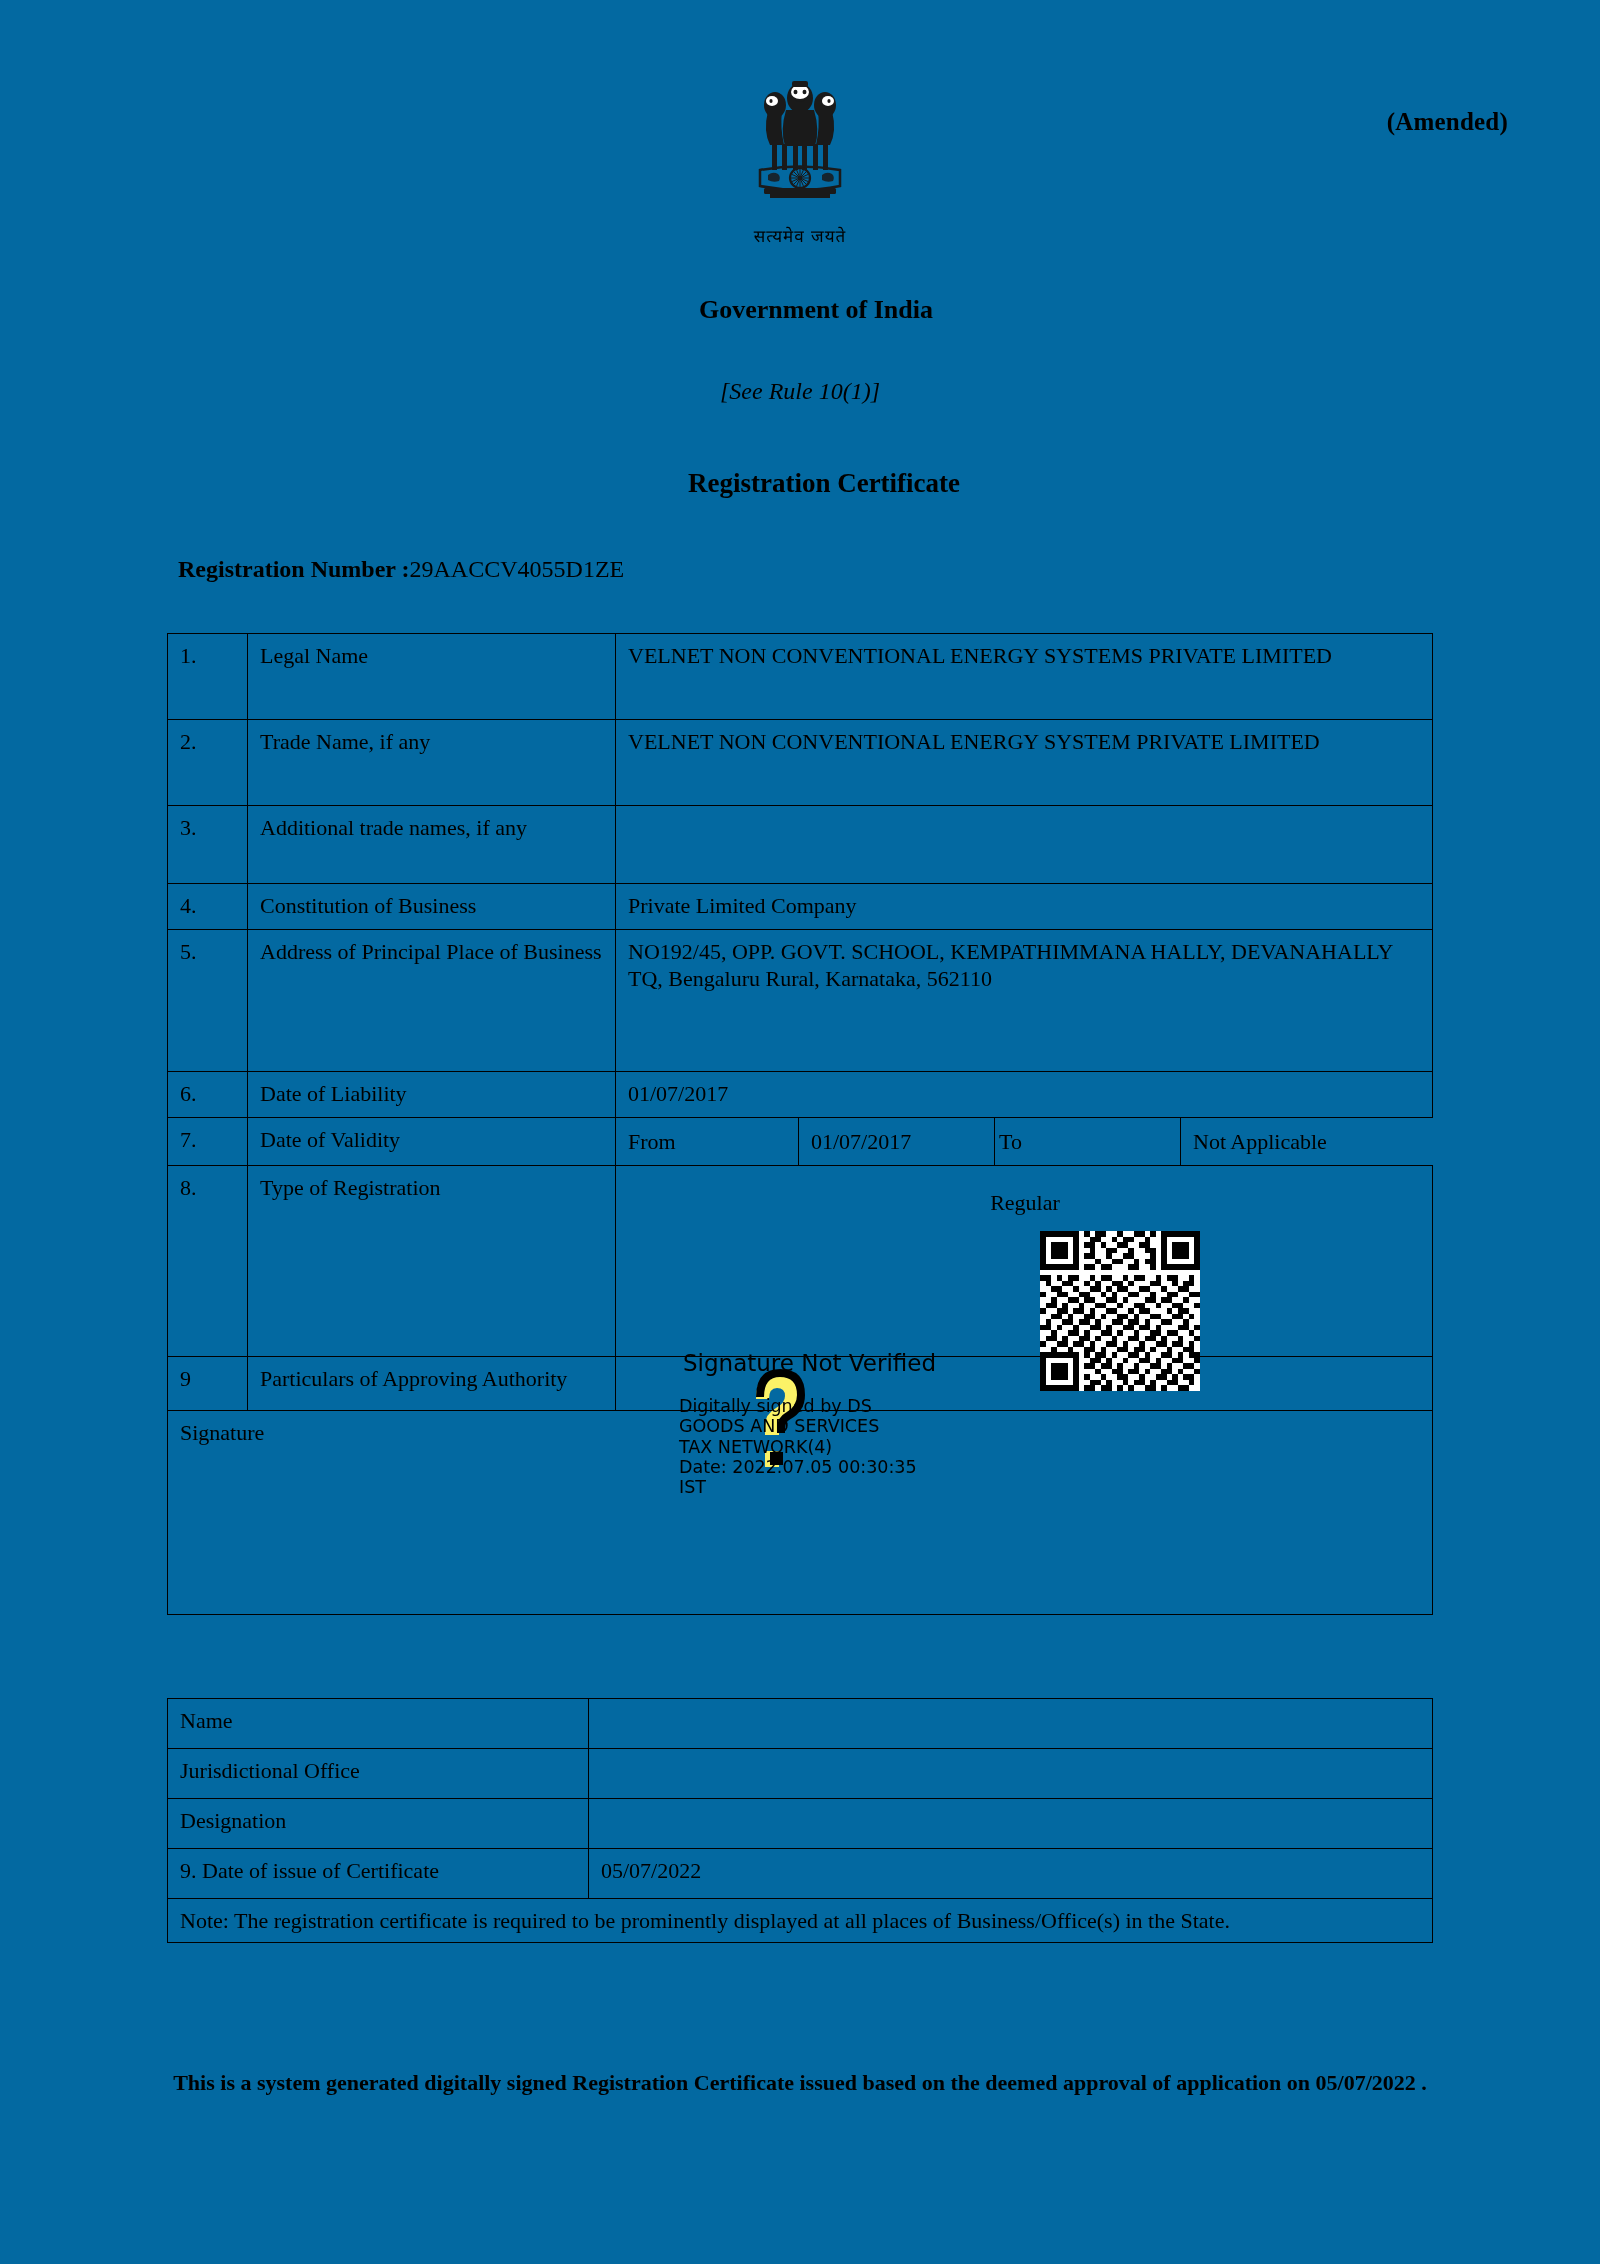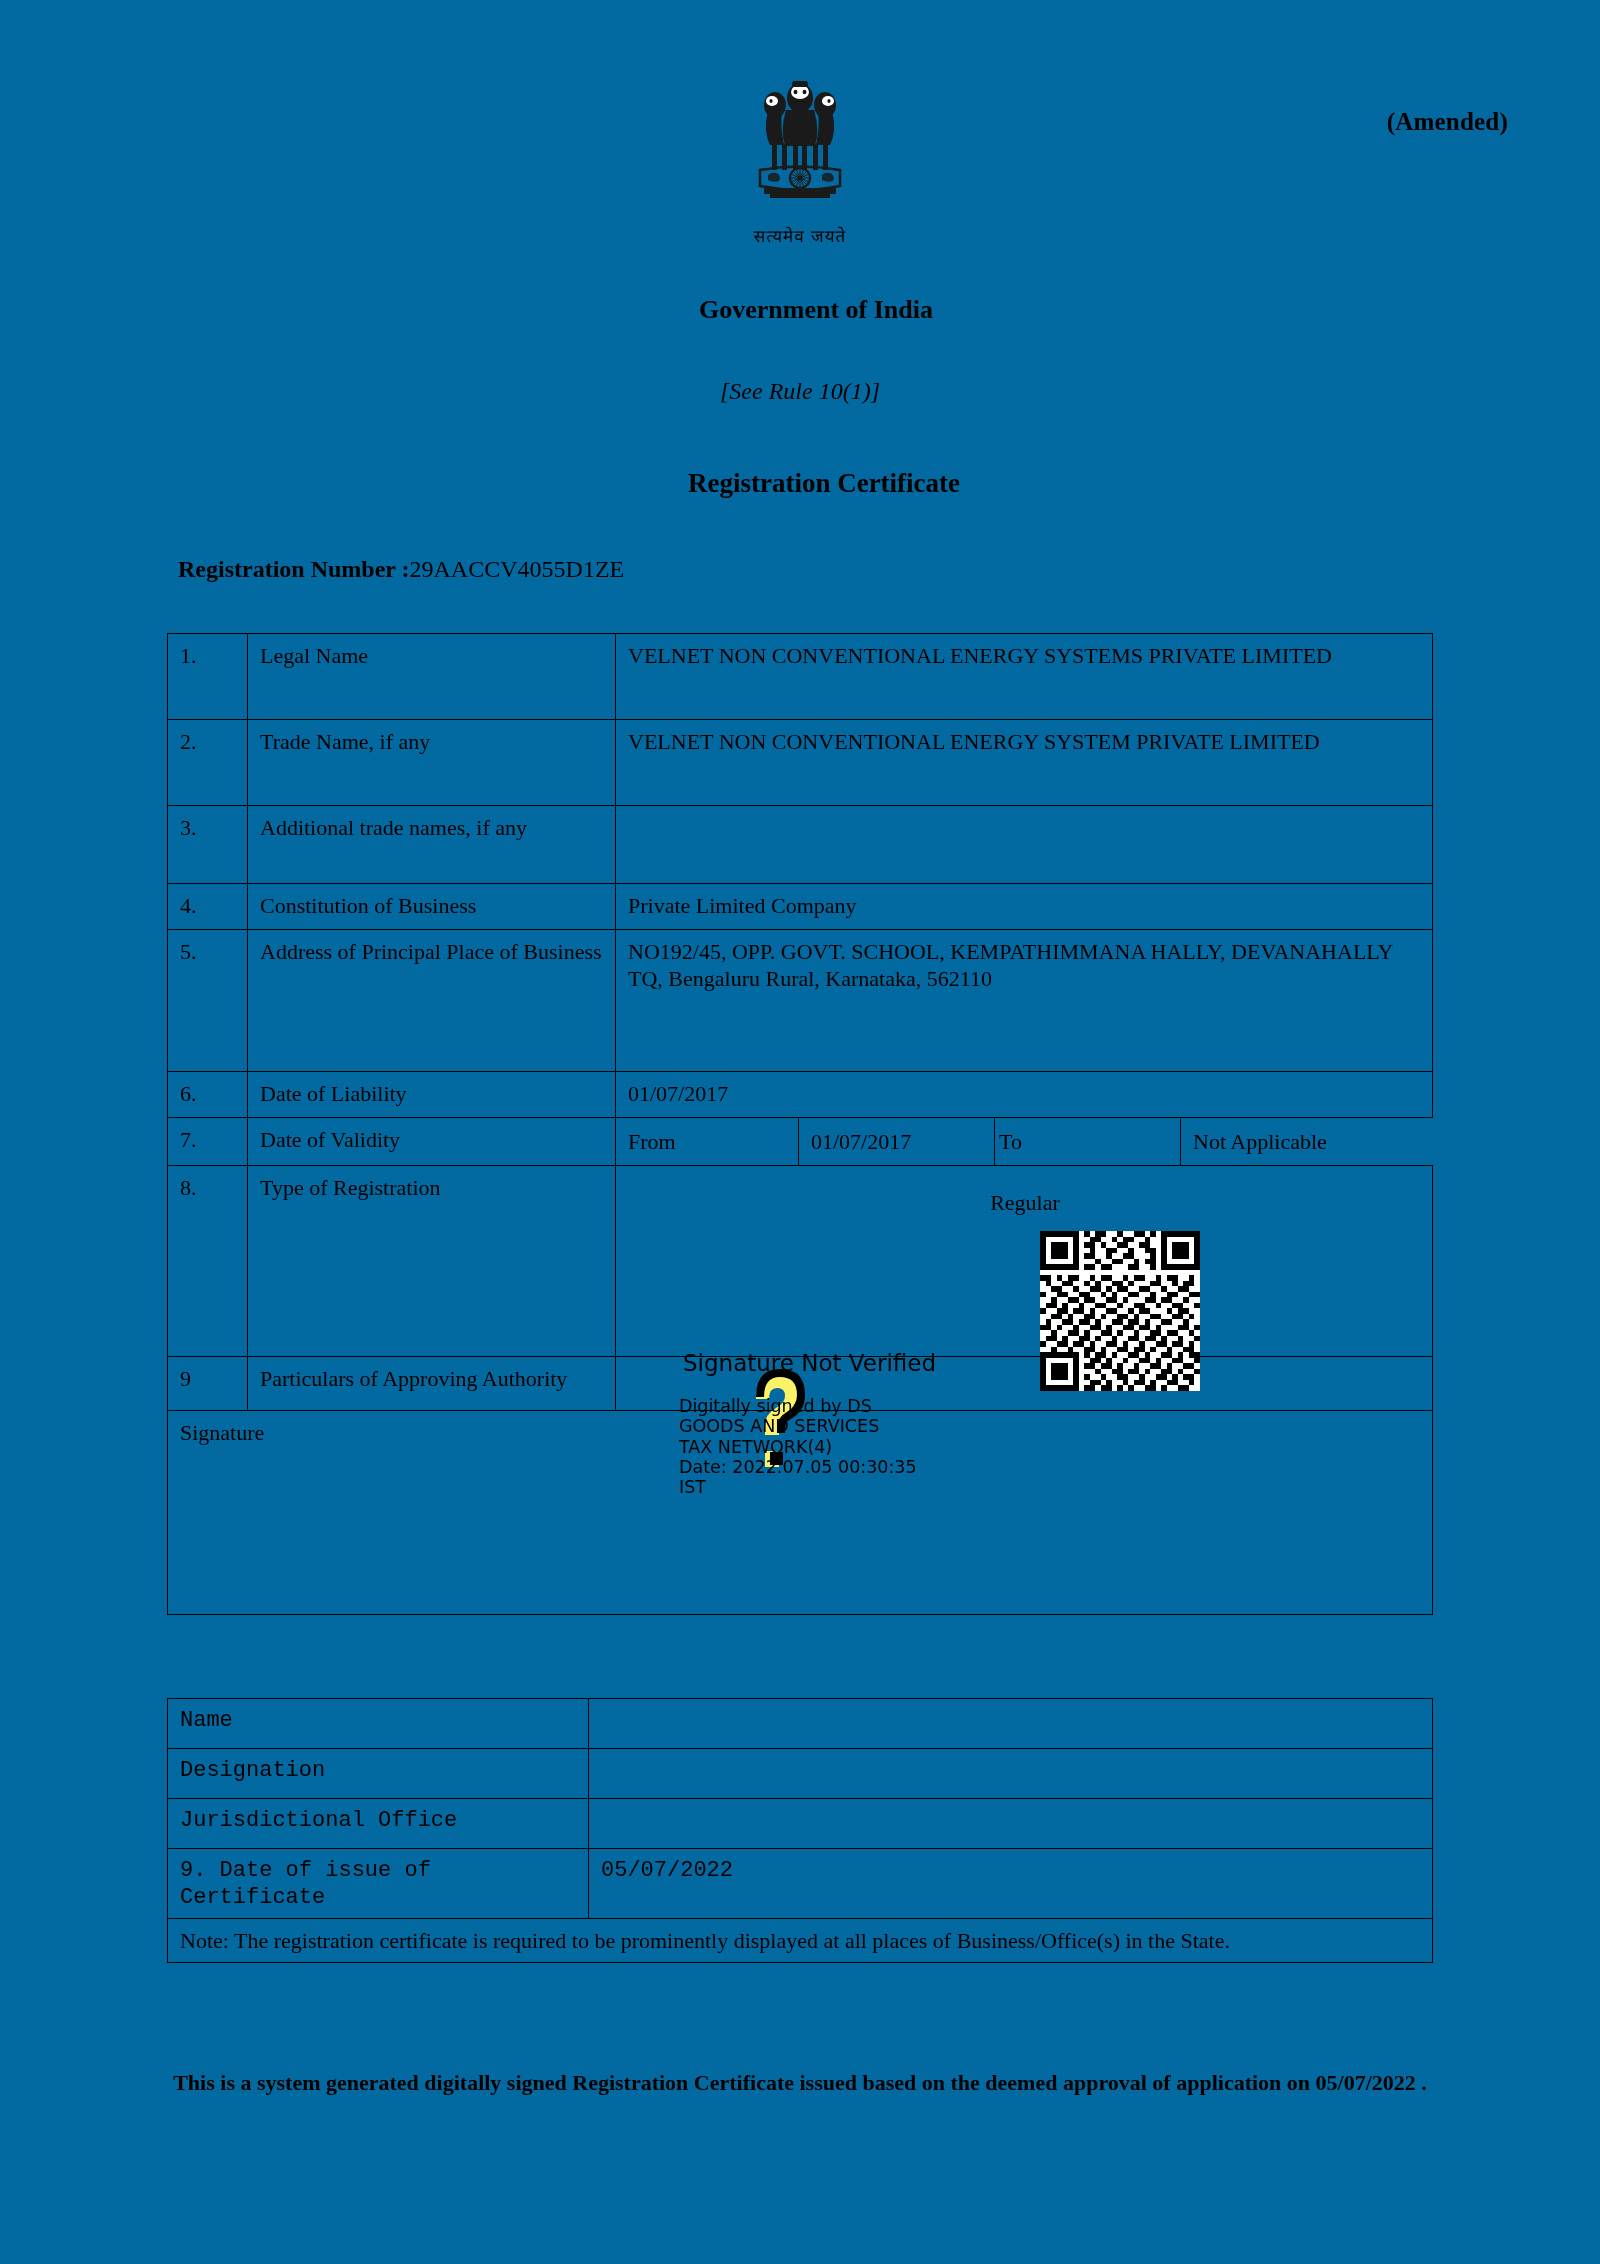--- a/index.html
+++ b/index.html
@@ -102,21 +102,21 @@
     table-layout: fixed;
     font-size: 22px;
   }
   .tbl2 td {
     border: 1.3px solid #000;
     padding: 9px 10px 6px 12px;
     vertical-align: top;
     line-height: 1.22;
   }
   .c2-lbl { width: 421px; }
-  .r2 td { height: 34px; font-family: Liberation Mono, monospace; }
+  .r2 td { height: 34px; }
   .r2note td { height: 28px; }
 
   
   .qr {
     position: absolute;
     left: 1036px;
     top: 1231px;
     width: 168px;
     height: 160px;
   }
@@ -552,25 +552,25 @@
     <colgroup>
         <col class="c2-lbl">
         <col>
       </colgroup>
     <tbody>
       <tr class="r2">
         <td>Name</td>
         <td></td>
       </tr>
       <tr class="r2">
+        <td>Jurisdictional Office</td>
+        <td></td>
+      </tr>
+      <tr class="r2">
         <td>Designation</td>
-        <td></td>
-      </tr>
-      <tr class="r2">
-        <td>Jurisdictional Office</td>
         <td></td>
       </tr>
       <tr class="r2">
         <td>9. Date of issue of Certificate</td>
         <td>05/07/2022</td>
       </tr>
       <tr class="r2note">
         <td colspan="2">Note: The registration certificate is required to be prominently displayed at all places of Business/Office(s) in the State.</td>
       </tr>
     </tbody>

